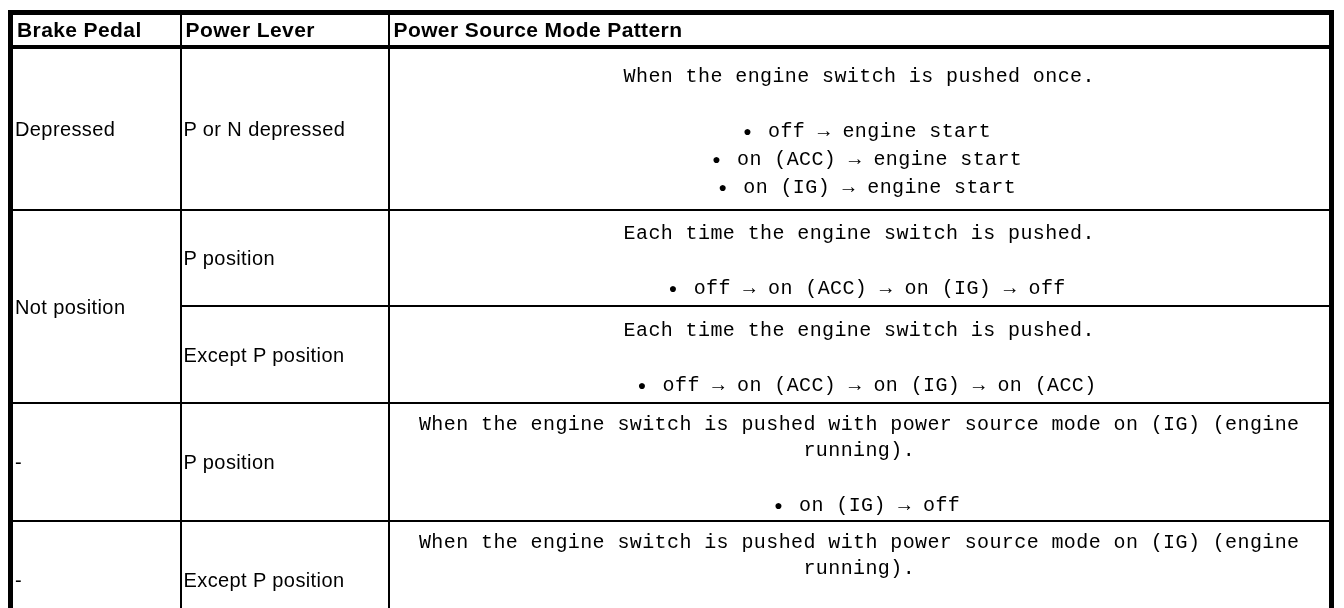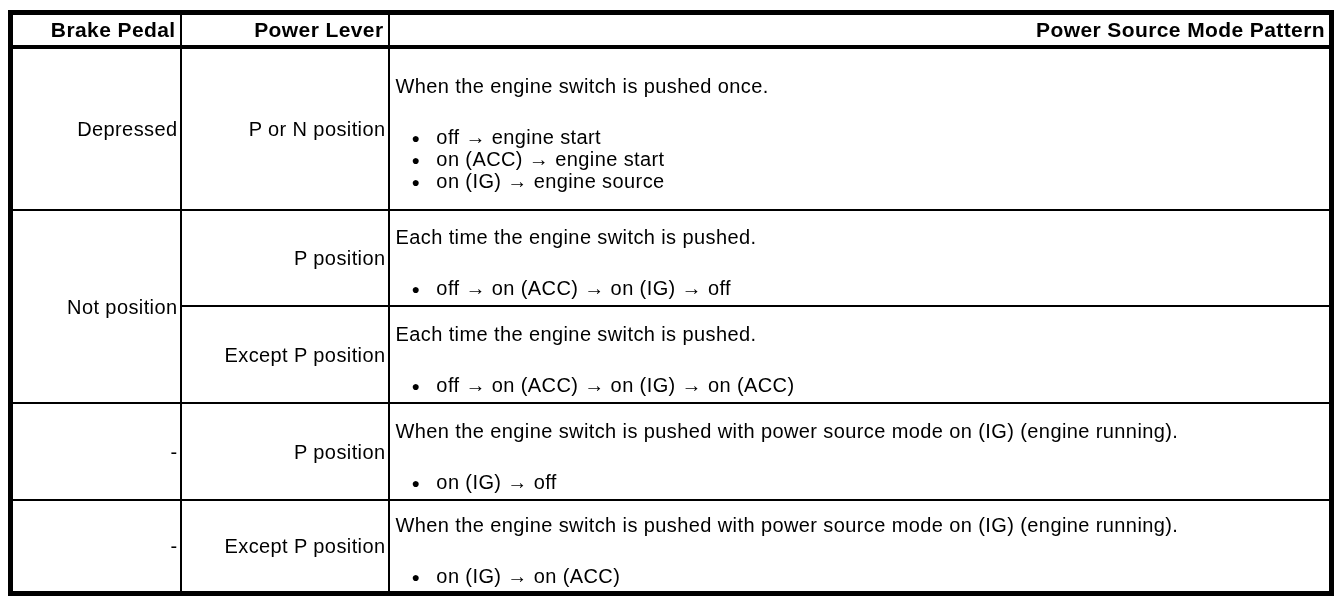--- a/index.html
+++ b/index.html
@@ -47,45 +47,46 @@
   table.power-table {
     border: 5px solid #000000;
   }
 
   
   tr.hdr-row th { border-bottom: 4px solid #000000; }
 
   tr.hdr-row th {
     font-size: 21px;
     font-weight: bold;
-    text-align: right;
+    text-align: left;
     height: 34px;
     padding: 2px 4px;
   }
 
   td.label-cell {
-    text-align: right;
+    text-align: left;
     padding: 4px 2px;
   }
 
   td.pattern-cell {
     vertical-align: top;
-    text-align: left;
+    text-align: center;
     padding: 8px 6px 0 6px;
+    font-family: Liberation Mono, monospace;
   }
 
   .intro {
     line-height: 26px;
   }
 
   .gap { height: 28px; }
 
   .step {
     padding-left: 16px;
-    line-height: 21px;
+    line-height: 28px;
     white-space: nowrap;
   }
 
   .bullet {
     display: inline-block;
     font-size: 14px;
     margin-right: 16px;
     vertical-align: 1px;
   }
 
@@ -108,32 +109,32 @@
 
     <tbody>
         <tr class="hdr-row">
       <th>Brake Pedal</th>
       <th>Power Lever</th>
       <th>Power Source Mode Pattern</th>
     </tr>
 
     <tr class="r1">
       <td class="label-cell">Depressed</td>
-      <td class="label-cell">P or N position</td>
+      <td class="label-cell">P or N depressed</td>
       <td class="pattern-cell">
         <div class="intro">When the engine switch is pushed once.</div>
         <div class="gap"></div>
         <div class="step">
           <span class="bullet">●</span><span>off → engine start</span>
         </div>
         <div class="step">
           <span class="bullet">●</span><span>on (ACC) → engine start</span>
         </div>
         <div class="step">
-          <span class="bullet">●</span><span>on (IG) → engine source</span>
+          <span class="bullet">●</span><span>on (IG) → engine start</span>
         </div>
       </td>
     </tr>
 
     <tr class="r2">
       <td class="label-cell" rowspan="2">Not position</td>
       <td class="label-cell">P position</td>
       <td class="pattern-cell">
         <div class="intro">Each time the engine switch is pushed.</div>
         <div class="gap"></div>

